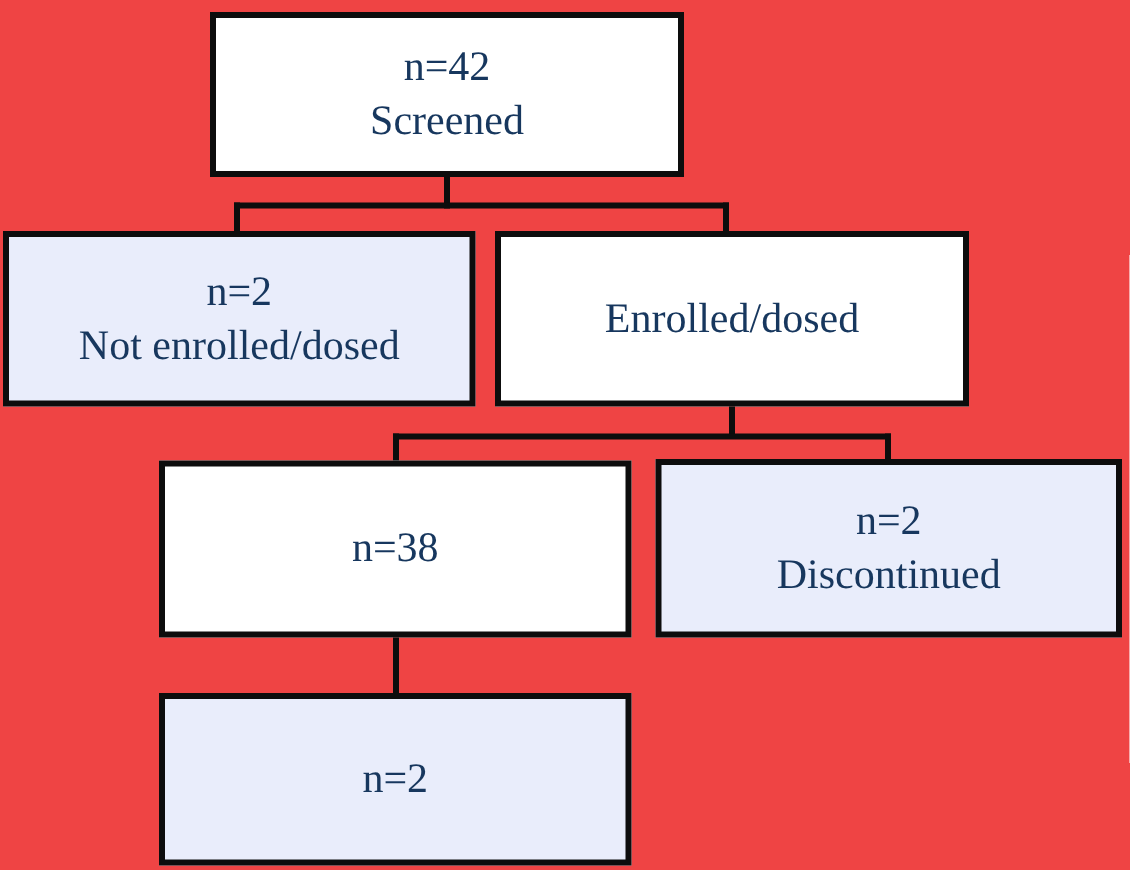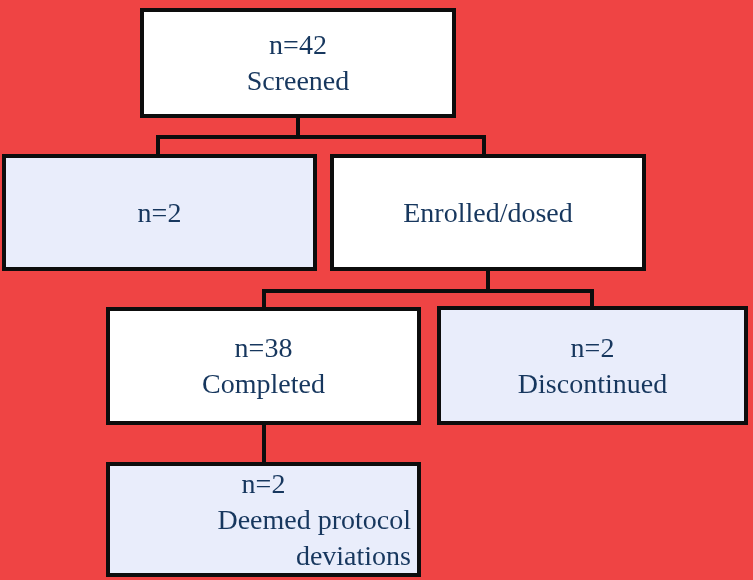--- a/index.html
+++ b/index.html
@@ -51,41 +51,40 @@
     <div class="label">Screened</div>
   </div>
 
   <div class="connector" style="left:296px; top:118px; width:4px; height:21px;"></div>
   <div class="connector" style="left:156px; top:135px; width:330px; height:4px;"></div>
   <div class="connector" style="left:156px; top:135px; width:4px; height:20px;"></div>
   <div class="connector" style="left:482px; top:135px; width:4px; height:20px;"></div>
 
   <div class="box light" style="left:2px; top:154px; width:315px; height:117px;">
     <div class="count">n=2</div>
+    <div class="label">Not enrolled/dosed</div>
   </div>
 
   <div class="box" style="left:330px; top:154px; width:316px; height:117px;">
     <div class="label">Enrolled/dosed</div>
   </div>
 
   <div class="connector" style="left:486px; top:271px; width:4px; height:21px;"></div>
   <div class="connector" style="left:262px; top:289px; width:332px; height:4px;"></div>
   <div class="connector" style="left:262px; top:289px; width:4px; height:19px;"></div>
   <div class="connector" style="left:590px; top:289px; width:4px; height:18px;"></div>
 
   <div class="box" style="left:106px; top:307px; width:315px; height:118px;">
     <div class="count">n=38</div>
-    <div class="label">Completed</div>
   </div>
 
   <div class="box light" style="left:437px; top:306px; width:311px; height:119px;">
     <div class="count">n=2</div>
     <div class="label">Discontinued</div>
   </div>
 
   <div class="connector" style="left:262px; top:425px; width:4px; height:38px;"></div>
 
   <div class="box light" style="left:106px; top:462px; width:315px; height:115px;">
     <div class="count">n=2</div>
-    <div class="label">Deemed protocol deviations</div>
   </div>
 
 </div>
 
 </body></html>

